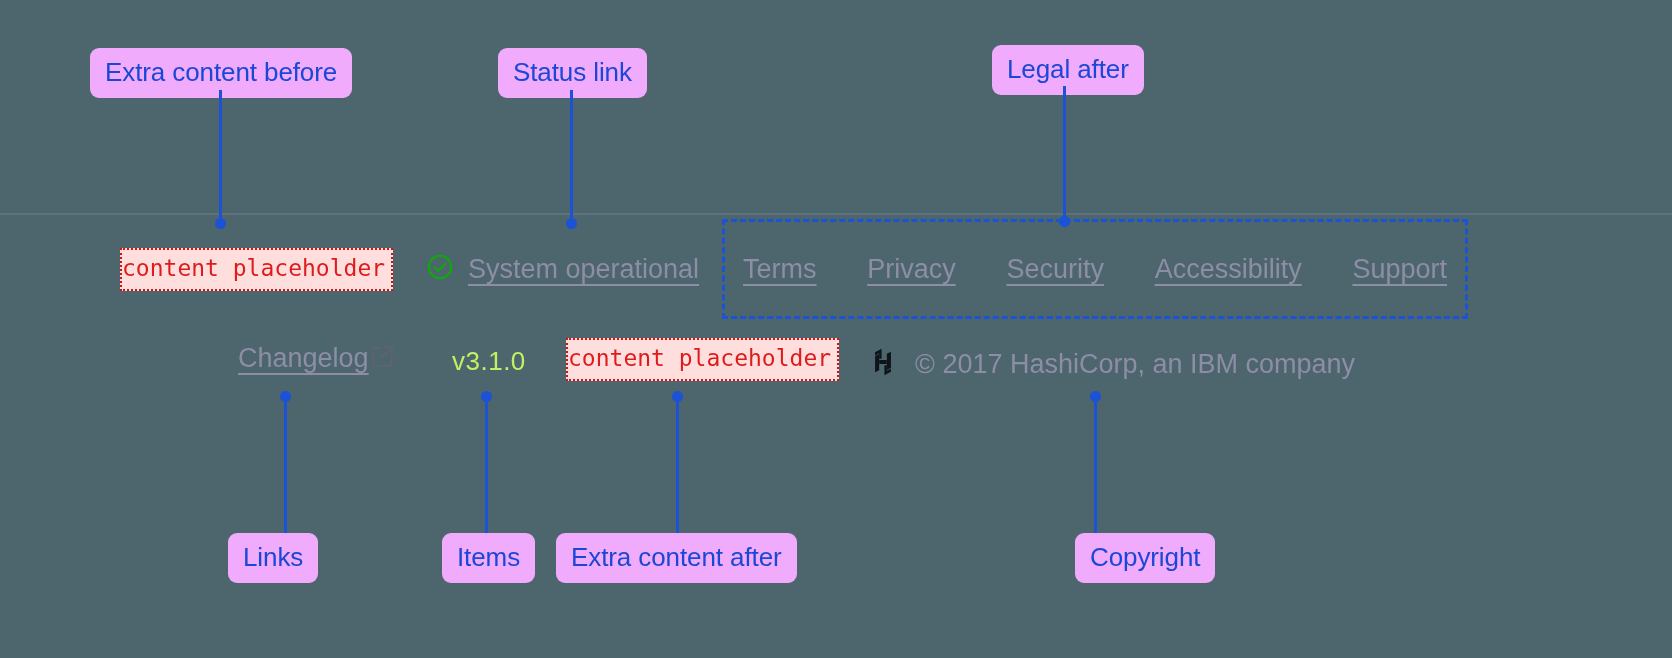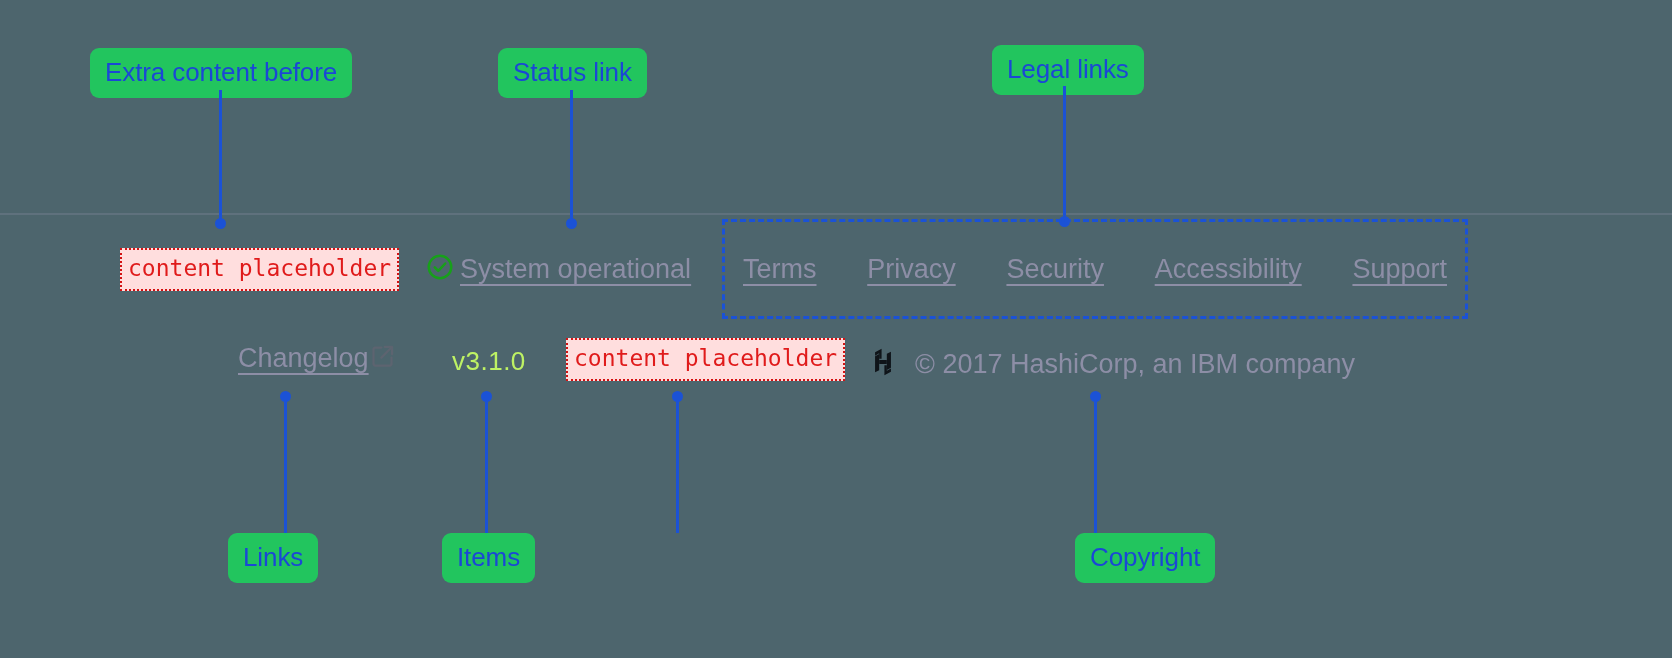--- a/index.html
+++ b/index.html
@@ -41,21 +41,21 @@
   .band-bottom {
     position: absolute;
     left: 0; top: 215px;
     width: 1672px; height: 443px;
     background: #4d656d;
   }
 
   
   .callout {
     position: absolute;
-    background: #22c55e;
+    background: #f0abfc;
     color: #1b47d6;
     border-radius: 9px;
     font-size: 26px;
     line-height: 1;
     padding: 11px 15px 13px 15px;
     white-space: nowrap;
     letter-spacing: -.1px;
   }
 
   .leader {
@@ -71,41 +71,41 @@
   }
 
   
   .ph {
     position: absolute;
     font-family: "DejaVu Sans Mono", "Liberation Mono", monospace;
     font-size: 23px;
     color: #e01b1b;
     background: #ffdede;
     border: 2px dotted #d41212;
-    padding: 6px 6px 8px 6px;
+    padding: 6px 6px 8px 0;
     white-space: nowrap;
     line-height: 1.1;
   }
 
   .flink {
     position: absolute;
     color: #8d8ea6;
     font-size: 27px;
     text-decoration: underline;
     text-underline-offset: 6px;
     text-decoration-thickness: 2px;
     white-space: nowrap;
     line-height: 1;
   }
 
   .status-wrap {
     position: absolute;
     display: flex;
     align-items: center;
-    gap: 5px;
+    gap: 13px;
     justify-content: center;
   }
   .status-icon { display: block; }
 
   .legalbox {
     position: absolute;
     border: 3px dashed #1b52d6;
     display: flex;
     align-items: center;
     gap: 0;
@@ -160,21 +160,21 @@
   <div class="band-bottom"></div>
 
   <div class="callout" style="left:90px; top:48px;">Extra content before</div>
   <div class="leader" style="left:219px; top:90px; height:137px;"></div>
   <div class="leader-dot" style="left:215px; top:218px;"></div>
 
   <div class="callout" style="left:498px; top:48px;">Status link</div>
   <div class="leader" style="left:570px; top:90px; height:137px;"></div>
   <div class="leader-dot" style="left:566px; top:218px;"></div>
 
-  <div class="callout" style="left:992px; top:45px;">Legal links</div>
+  <div class="callout" style="left:992px; top:45px;">Legal after</div>
   <div class="leader" style="left:1063px; top:86px; height:136px;"></div>
   <div class="leader-dot" style="left:1059px; top:216px;"></div>
 
   <div class="ph" style="left:120px; top:248px;">content placeholder</div>
 
   <div class="status-wrap" style="left:425px; top:252px;">
     <span class="status-icon">
       <svg width="30" height="30" viewBox="0 0 24 24" fill="none" stroke="#17a01a" stroke-width="2" stroke-linecap="round" stroke-linejoin="round">
         <circle cx="12" cy="12" r="9"></circle>
         <path d="M7.8 12.3l2.8 2.8 5.6-5.9"></path>
@@ -224,18 +224,19 @@
   <div class="leader-dot" style="left:280px; top:391px;"></div>
   <div class="leader" style="left:284px; top:396px; height:137px;"></div>
   <div class="callout" style="left:228px; top:533px;">Links</div>
 
   <div class="leader-dot" style="left:481px; top:391px;"></div>
   <div class="leader" style="left:485px; top:396px; height:137px;"></div>
   <div class="callout" style="left:442px; top:533px;">Items</div>
 
   <div class="leader-dot" style="left:672px; top:391px;"></div>
   <div class="leader" style="left:676px; top:396px; height:137px;"></div>
+  <div class="callout" style="left:556px; top:533px;">Extra content after</div>
 
   <div class="leader-dot" style="left:1090px; top:391px;"></div>
   <div class="leader" style="left:1094px; top:396px; height:137px;"></div>
   <div class="callout" style="left:1027px; top:533px;margin-left:48px;">Copyright</div>
 
 </div>
 
 </body></html>

